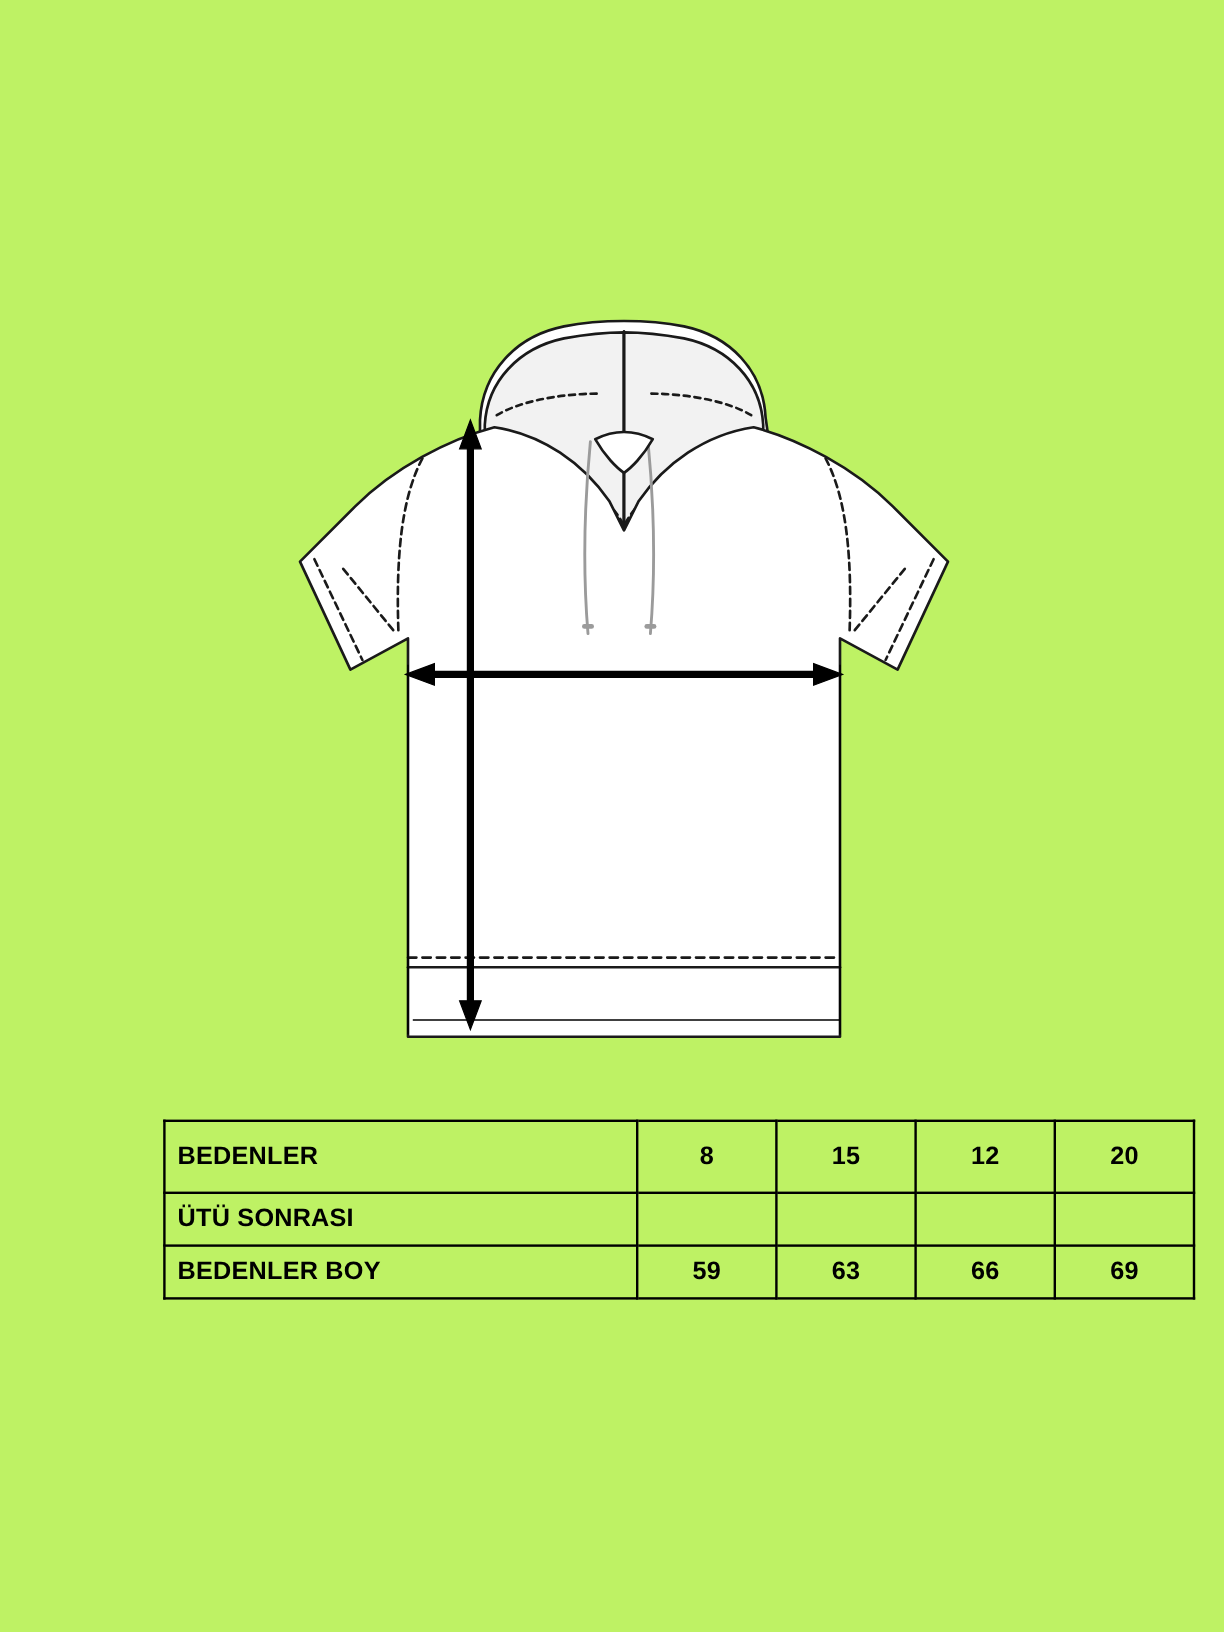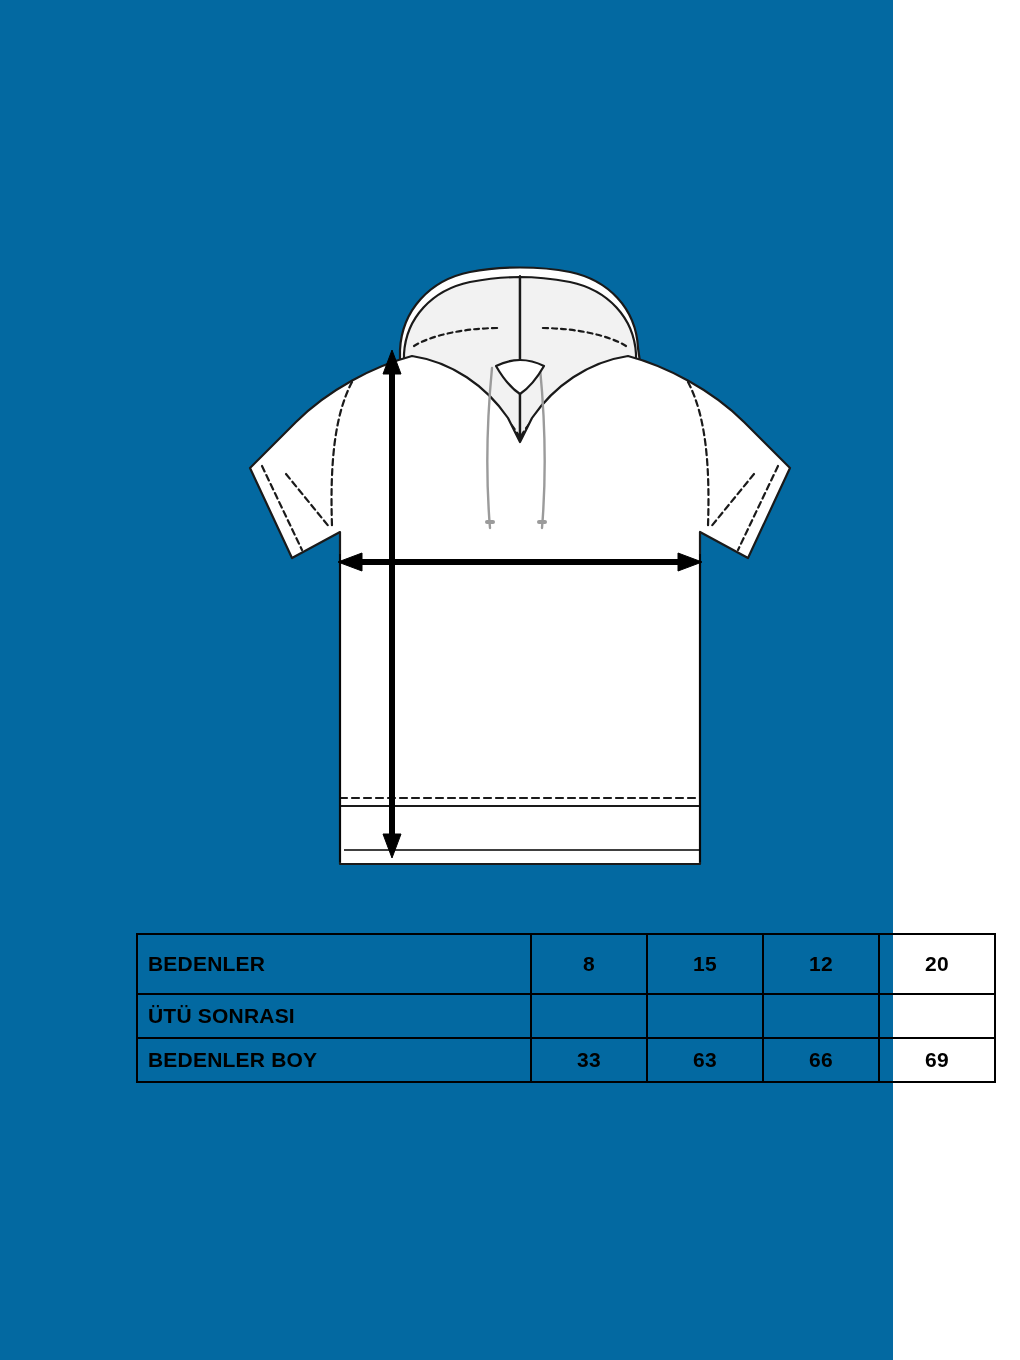--- a/index.html
+++ b/index.html
@@ -10,23 +10,23 @@
   body {
     width: 1020px;
     height: 1360px;
     font-family: "Liberation Sans", sans-serif;
     color: #000000;
     position: relative;
     overflow: hidden;
   }
   .page {
     position: relative;
-    width: 893px;
+    width: 1020px;
     height: 1360px;
-    background: #0369a1;
+    background: #bef264;
   }
   .garment-figure {
     position: absolute;
     left: 0;
     top: 150px;
     width: 1020px;
     height: 760px;
   }
   .size-table-wrap {
     position: absolute;
@@ -144,21 +144,21 @@
         </tr>
         <tr>
           <td class="label-cell">ÜTÜ SONRASI</td>
           <td class="value-cell"></td>
           <td class="value-cell"></td>
           <td class="value-cell"></td>
           <td class="value-cell"></td>
         </tr>
         <tr>
           <td class="label-cell">BEDENLER BOY</td>
-          <td class="value-cell">33</td>
+          <td class="value-cell">59</td>
           <td class="value-cell">63</td>
           <td class="value-cell">66</td>
           <td class="value-cell">69</td>
         </tr>
       </tbody>
     </table>
   </div>
 
 </div>
 

